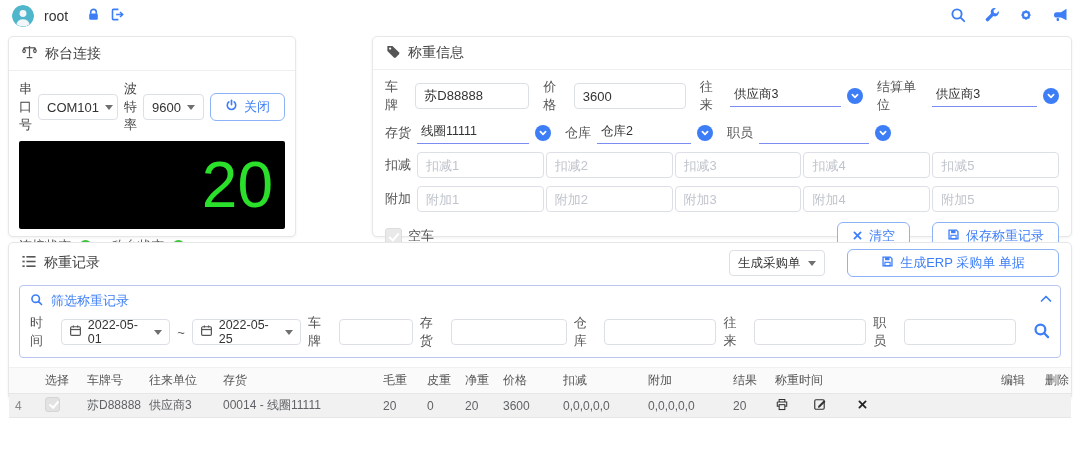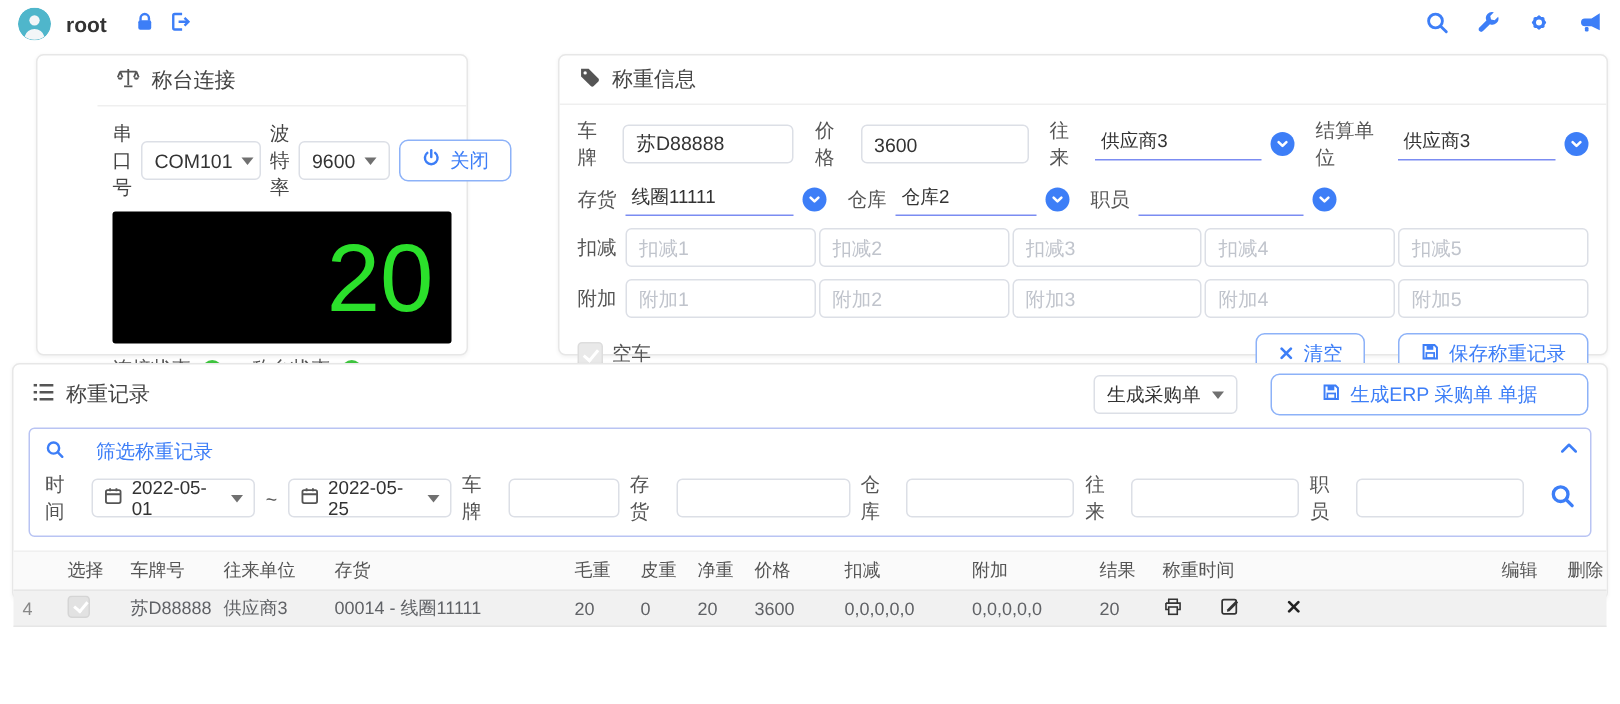--- a/index.html
+++ b/index.html
@@ -2,32 +2,32 @@
 <html><head>
 <meta charset="utf-8">
 <style>
   * { margin:0; padding:0; box-sizing:border-box; }
   html,body { width:1080px; height:469px; background:#fff; overflow:hidden;
     font-family:"Liberation Sans","DejaVu Sans",sans-serif; font-size:13px; color:#444; }
   .ic { display:inline-block; vertical-align:middle; flex:none; }
   .blue { color:#3D7EF7; }
 
   
-  .topbar { height:32px; display:flex; align-items:center; padding:4px 12px;font-weight:bold; }
+  .topbar { height:32px; display:flex; align-items:center; padding:4px 12px; }
   .avatar { width:22px; height:22px; border-radius:50%; overflow:hidden; }
   .username { margin:0 10px 0 10px; color:#333; font-size:14px; }
   .tb-ic { margin-left:8px; cursor:pointer; }
   .tb-right { margin-left:auto; display:flex; align-items:center; gap:18px; }
 
   
   .panel { position:absolute; background:#fff; border:1px solid #e7e7e7; border-radius:5px;
     box-shadow:0 1px 3px rgba(0,0,0,.06); }
   .panel-hd { display:flex; align-items:center; gap:7px; padding:7px 12px;
     border-bottom:1px solid #efefef; color:#444; font-size:14px; }
-  #scale-panel   { left:24px;  top:36px;  width:288px;  height:201px;padding-left:40px; }
+  #scale-panel   { left:8px;  top:36px;  width:288px;  height:201px; }
   #info-panel    { left:372px; top:36px; width:700px;  height:201px; }
   #records-panel { left:8px;  top:242px; width:1064px; height:158px; }
 
   
   .scale-row { display:flex; align-items:center; gap:6px; padding:9px 10px 7px; }
   .sel { display:flex; align-items:center; justify-content:space-between; gap:6px;
     border:1px solid #dcdfe6; border-radius:4px; height:26px; padding:0 8px; color:#333;
     background:#fff; cursor:pointer; }
   .sel-serial { width:80px; } .sel-baud { width:86px; }
   .caret { width:0; height:0; border-left:4px solid transparent; border-right:4px solid transparent;
@@ -66,21 +66,21 @@
     border:solid #fff; border-width:0 2px 2px 0; transform:rotate(40deg); }
   .cb-label { margin-left:6px; color:#555; }
   .bottom-row .btns { margin-left:auto; display:flex; gap:22px; }
 
   
   .rec-hd { display:flex; align-items:center; gap:7px; padding:6px 12px; font-size:14px; color:#444; }
   .rec-hd .right { margin-left:auto; display:flex; align-items:center; gap:22px; }
   .sel-gen { width:96px; font-size:12.5px; }
   .btn-erp { width:212px; }
   .filter-box { margin:2px 10px 0; border:1px solid #b9c4f3; border-radius:4px; padding:4px 10px 7px; position:relative; }
-  .filter-title { display:flex; align-items:center; gap:21px; color:#3D7EF7; font-size:13px; padding:2px 0 4px; cursor:pointer; }
+  .filter-title { display:flex; align-items:center; gap:8px; color:#3D7EF7; font-size:13px; padding:2px 0 4px; cursor:pointer; }
   .collapse { position:absolute; right:8px; top:5px; cursor:pointer; }
   .filter-row { display:flex; align-items:center; gap:7px; color:#555; font-size:13px; }
   .datebox { display:flex; align-items:center; gap:6px; border:1px solid #dcdfe6; border-radius:4px;
     height:26px; padding:0 7px; width:118px; color:#333; font-size:12.5px; cursor:pointer; }
   .f-inp { height:26px; border:1px solid #dcdfe6; border-radius:4px; width:100%; font-family:inherit;
     outline:none; padding:0 6px; }
   .w72{width:74px;flex:none;} .w115{width:116px;flex:none;} .w112{width:112px;flex:none;}
   .f-search { margin-left:10px; cursor:pointer; }
 
   .table { margin-top:9px; font-size:12px; color:#606266; }

